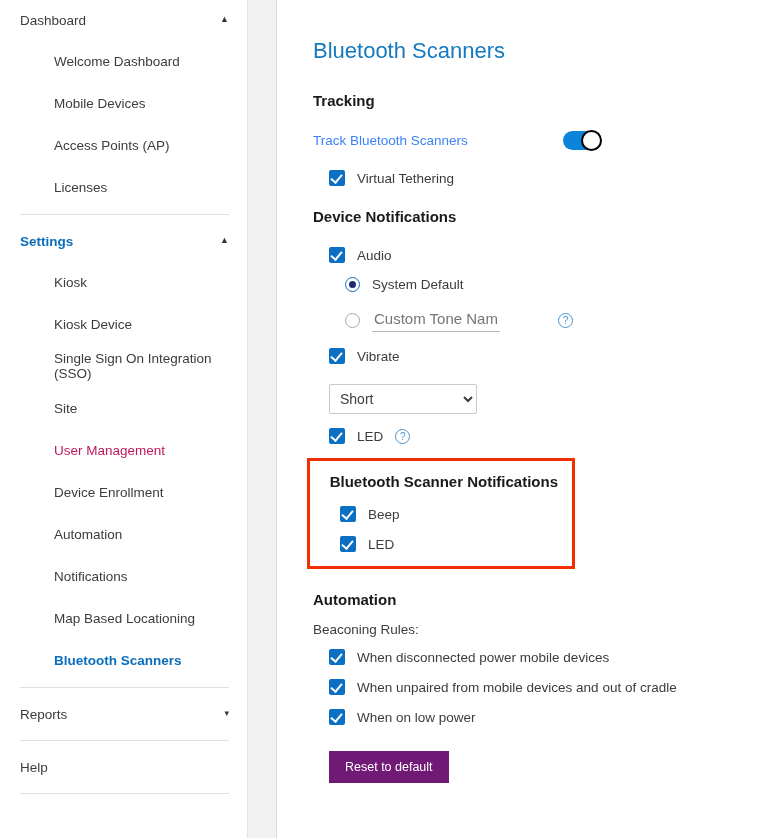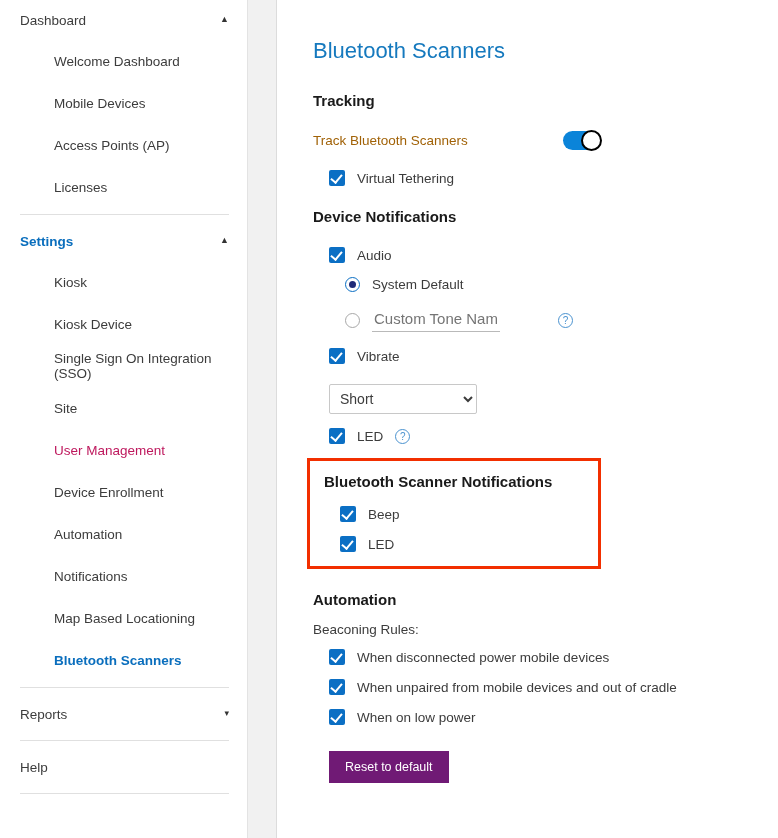--- a/index.html
+++ b/index.html
@@ -85,21 +85,21 @@
   }
   .section-title {
     font-size: 15px;
     font-weight: bold;
     color: #1a1a1a;
     margin: 0 0 22px 0;
   }
   .section-title.tight { margin-bottom: 14px; }
   .row-label {
     font-size: 13.5px;
-    color: #a16207;
+    color: #3b82f6;
   }
   .toggle-row {
     display: flex;
     align-items: center;
     margin: 0 0 20px 0;
   }
   .toggle-row .row-label { width: 250px; }
   .toggle {
     width: 38px;
     height: 19px;
@@ -221,21 +221,22 @@
     border: 1px solid #c8c8c8;
     border-radius: 2px;
     background: #ffffff;
     padding: 0 6px;
   }
 
   .highlight-box {
     border: 3px solid #f22f00;
     padding: 12px 14px 6px 14px;
     margin: 8px 0 0 -6px;
-    width: 294px;
+    width: 268px;
+    text-align: right;
   }
   .highlight-box .section-title { margin-bottom: 16px; }
   .highlight-box .cb-row:last-child { margin-bottom: 8px; }
 
   .beaconing-label {
     font-size: 13.5px;
     color: #3c3c3c;
     margin: 0 0 12px 0;
   }
   .reset-btn {

